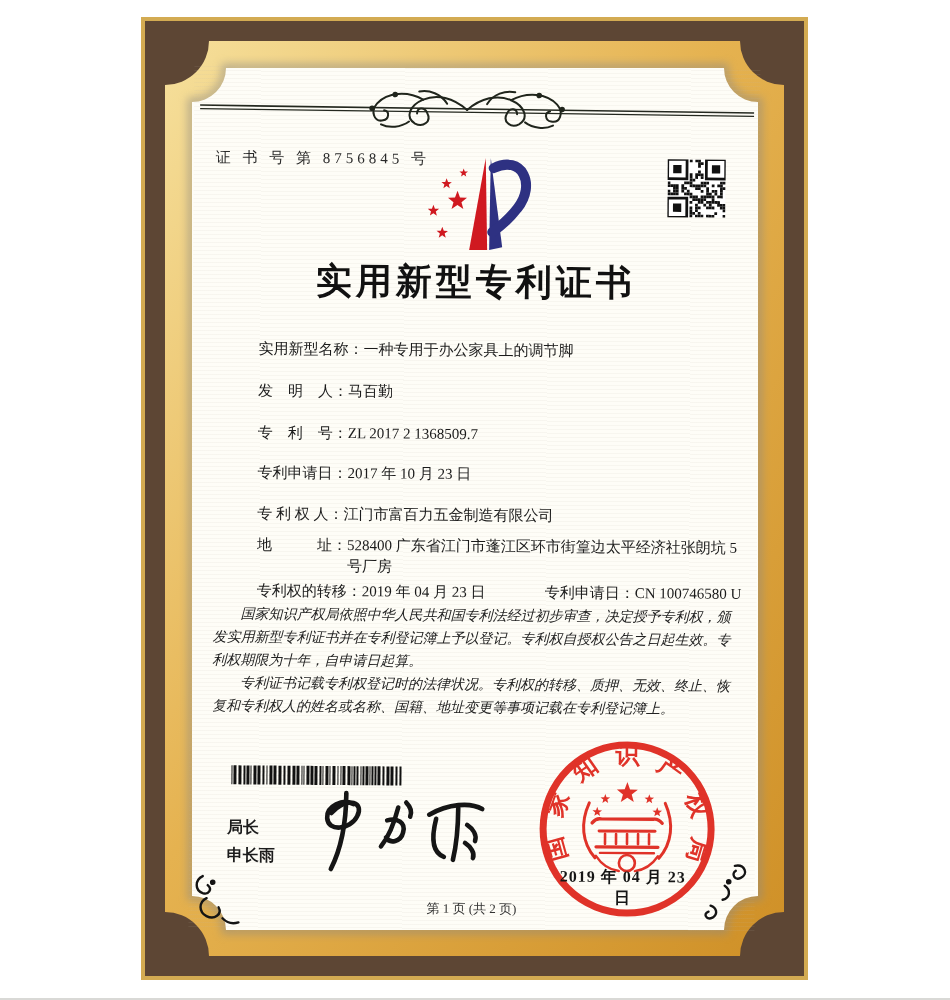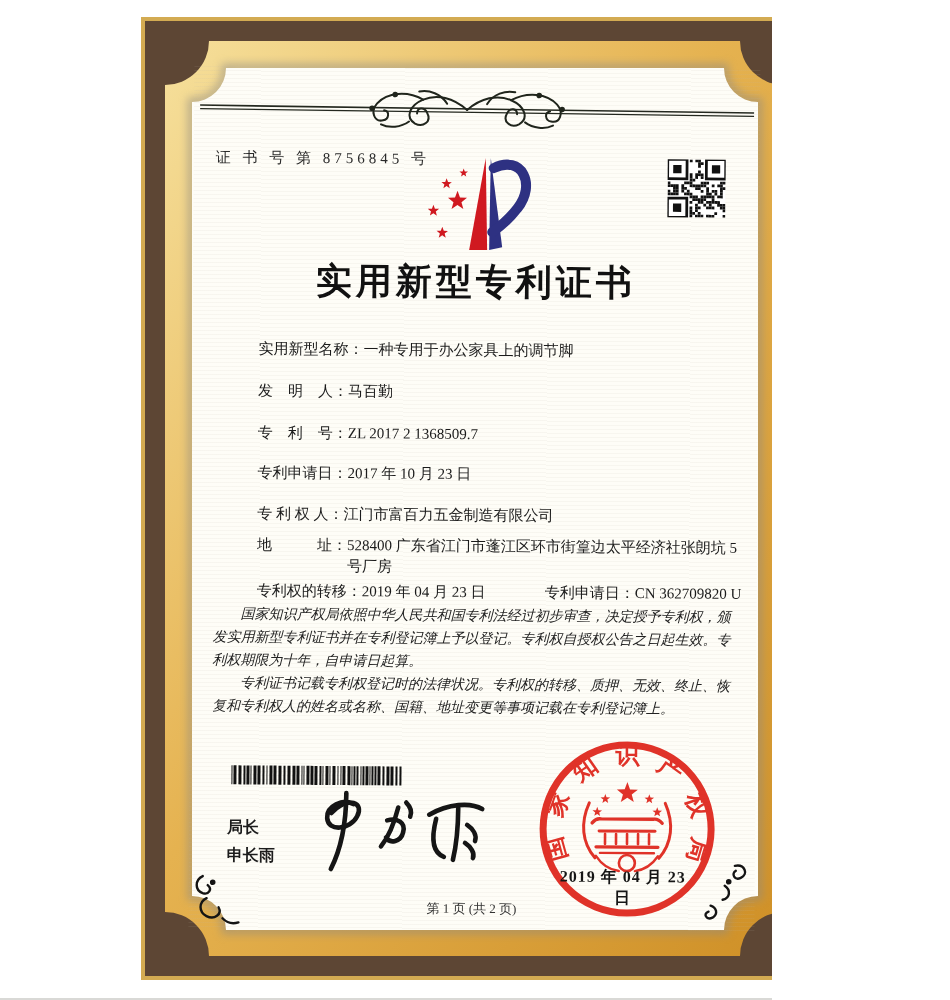--- a/index.html
+++ b/index.html
@@ -1,16 +1,16 @@
 <!DOCTYPE html>
 <html><head>
 <meta charset="utf-8">
 <style>
   html,body{margin:0;padding:0;background:#ffffff;}
-  #screenshot{position:relative;width:772px;height:1000px;background:#ffffff;overflow:hidden;
+  #screenshot{position:relative;width:950px;height:1000px;background:#ffffff;overflow:hidden;
     font-family:"Liberation Serif","DejaVu Serif",serif;}
   .abs{position:absolute;}
   
   #frame-svg{position:absolute;left:141px;top:17px;width:667px;height:963px;}
   
   #content{position:absolute;left:192px;top:68px;width:566px;height:862px;
     transform:rotate(0.4deg);transform-origin:50% 40%;}
   #paper-texture{position:absolute;inset:0;pointer-events:none;
     background:repeating-linear-gradient(180deg,rgba(190,182,168,.10) 0 1px,rgba(255,255,255,0) 1px 4px);}
   #cert-number{position:absolute;left:22px;top:82px;font-size:15px;letter-spacing:4px;color:#2a2a2a;}
@@ -256,21 +256,21 @@
     </div>
     <div class="frow" style="top:468px;">
       <span class="flabel">地　　　址：</span>
       <span class="fvalue">528400 广东省江门市蓬江区环市街篁边太平经济社张朗坑 5 号厂房</span>
     </div>
     <div class="frow" style="top:514px;">
       <span class="flabel">专利权的转移：</span>
       <span>2019 年 04 月 23 日</span>
       <span class="pairB">
         <span class="flabel">专利申请日：</span>
-        <span>CN 362709820 U</span>
+        <span>CN 100746580 U</span>
       </span>
     </div>
 
     <div id="bodytext">
       <p>国家知识产权局依照中华人民共和国专利法经过初步审查，决定授予专利权，颁发实用新型专利证书并在专利登记簿上予以登记。专利权自授权公告之日起生效。专利权期限为十年，自申请日起算。</p>
       <p>专利证书记载专利权登记时的法律状况。专利权的转移、质押、无效、终止、恢复和专利权人的姓名或名称、国籍、地址变更等事项记载在专利登记簿上。</p>
     </div>
 
     <div id="barcode"><span style="width: 1px; margin-right: 1px;"></span><span style="width: 3px; margin-right: 2px;"></span><span style="width: 3px; margin-right: 2px;"></span><span style="width: 2px; margin-right: 1px;"></span><span style="width: 3px; margin-right: 1px;"></span><span style="width: 1px; margin-right: 2px;"></span><span style="width: 3px; margin-right: 1px;"></span><span style="width: 3px; margin-right: 2px;"></span><span style="width: 2px; margin-right: 2px;"></span><span style="width: 1px; margin-right: 2px;"></span><span style="width: 3px; margin-right: 1px;"></span><span style="width: 3px; margin-right: 2px;"></span><span style="width: 3px; margin-right: 2px;"></span><span style="width: 2px; margin-right: 2px;"></span><span style="width: 3px; margin-right: 2px;"></span><span style="width: 3px; margin-right: 1px;"></span><span style="width: 3px; margin-right: 2px;"></span><span style="width: 1px; margin-right: 1px;"></span><span style="width: 1px; margin-right: 2px;"></span><span style="width: 3px; margin-right: 1px;"></span><span style="width: 3px; margin-right: 1px;"></span><span style="width: 3px; margin-right: 2px;"></span><span style="width: 2px; margin-right: 1px;"></span><span style="width: 1px; margin-right: 2px;"></span><span style="width: 3px; margin-right: 1px;"></span><span style="width: 1px; margin-right: 2px;"></span><span style="width: 3px; margin-right: 2px;"></span><span style="width: 1px; margin-right: 2px;"></span><span style="width: 1px; margin-right: 1px;"></span><span style="width: 3px; margin-right: 2px;"></span><span style="width: 3px; margin-right: 1px;"></span><span style="width: 1px; margin-right: 1px;"></span><span style="width: 2px; margin-right: 1px;"></span><span style="width: 2px; margin-right: 2px;"></span><span style="width: 1px; margin-right: 1px;"></span><span style="width: 2px; margin-right: 1px;"></span><span style="width: 3px; margin-right: 1px;"></span><span style="width: 1px; margin-right: 1px;"></span><span style="width: 2px; margin-right: 1px;"></span><span style="width: 2px; margin-right: 1px;"></span><span style="width: 3px; margin-right: 2px;"></span><span style="width: 2px; margin-right: 2px;"></span><span style="width: 3px; margin-right: 1px;"></span><span style="width: 3px; margin-right: 2px;"></span><span style="width: 2px; margin-right: 2px;"></span><span style="width: 2px; margin-right: 2px;"></span></div>
 

